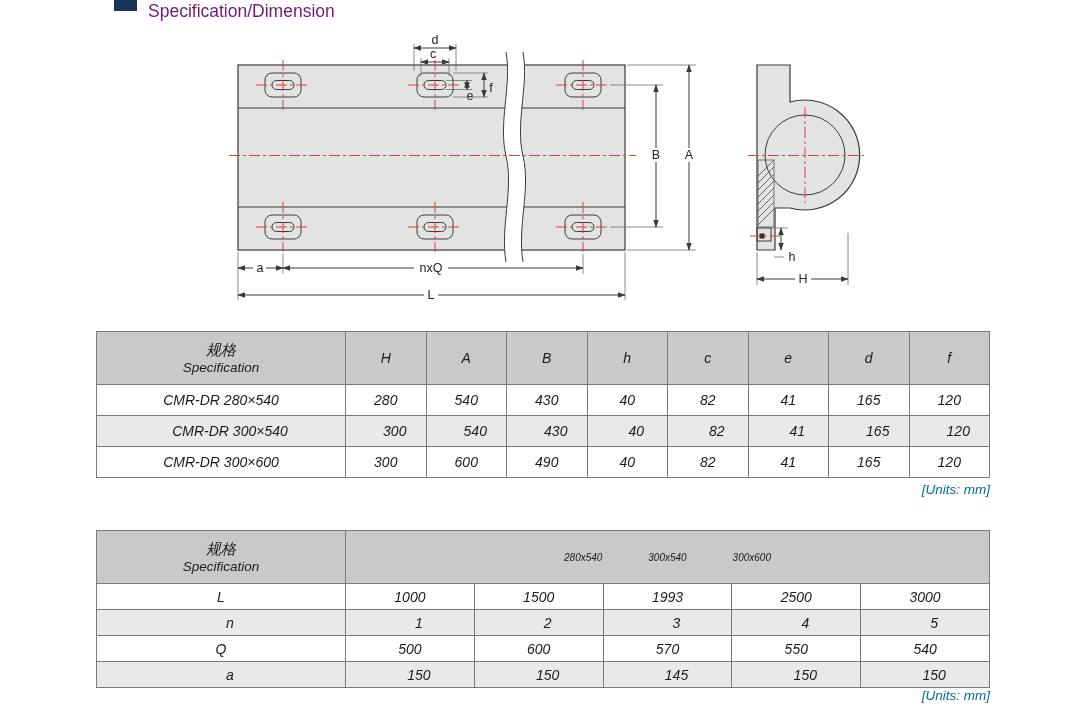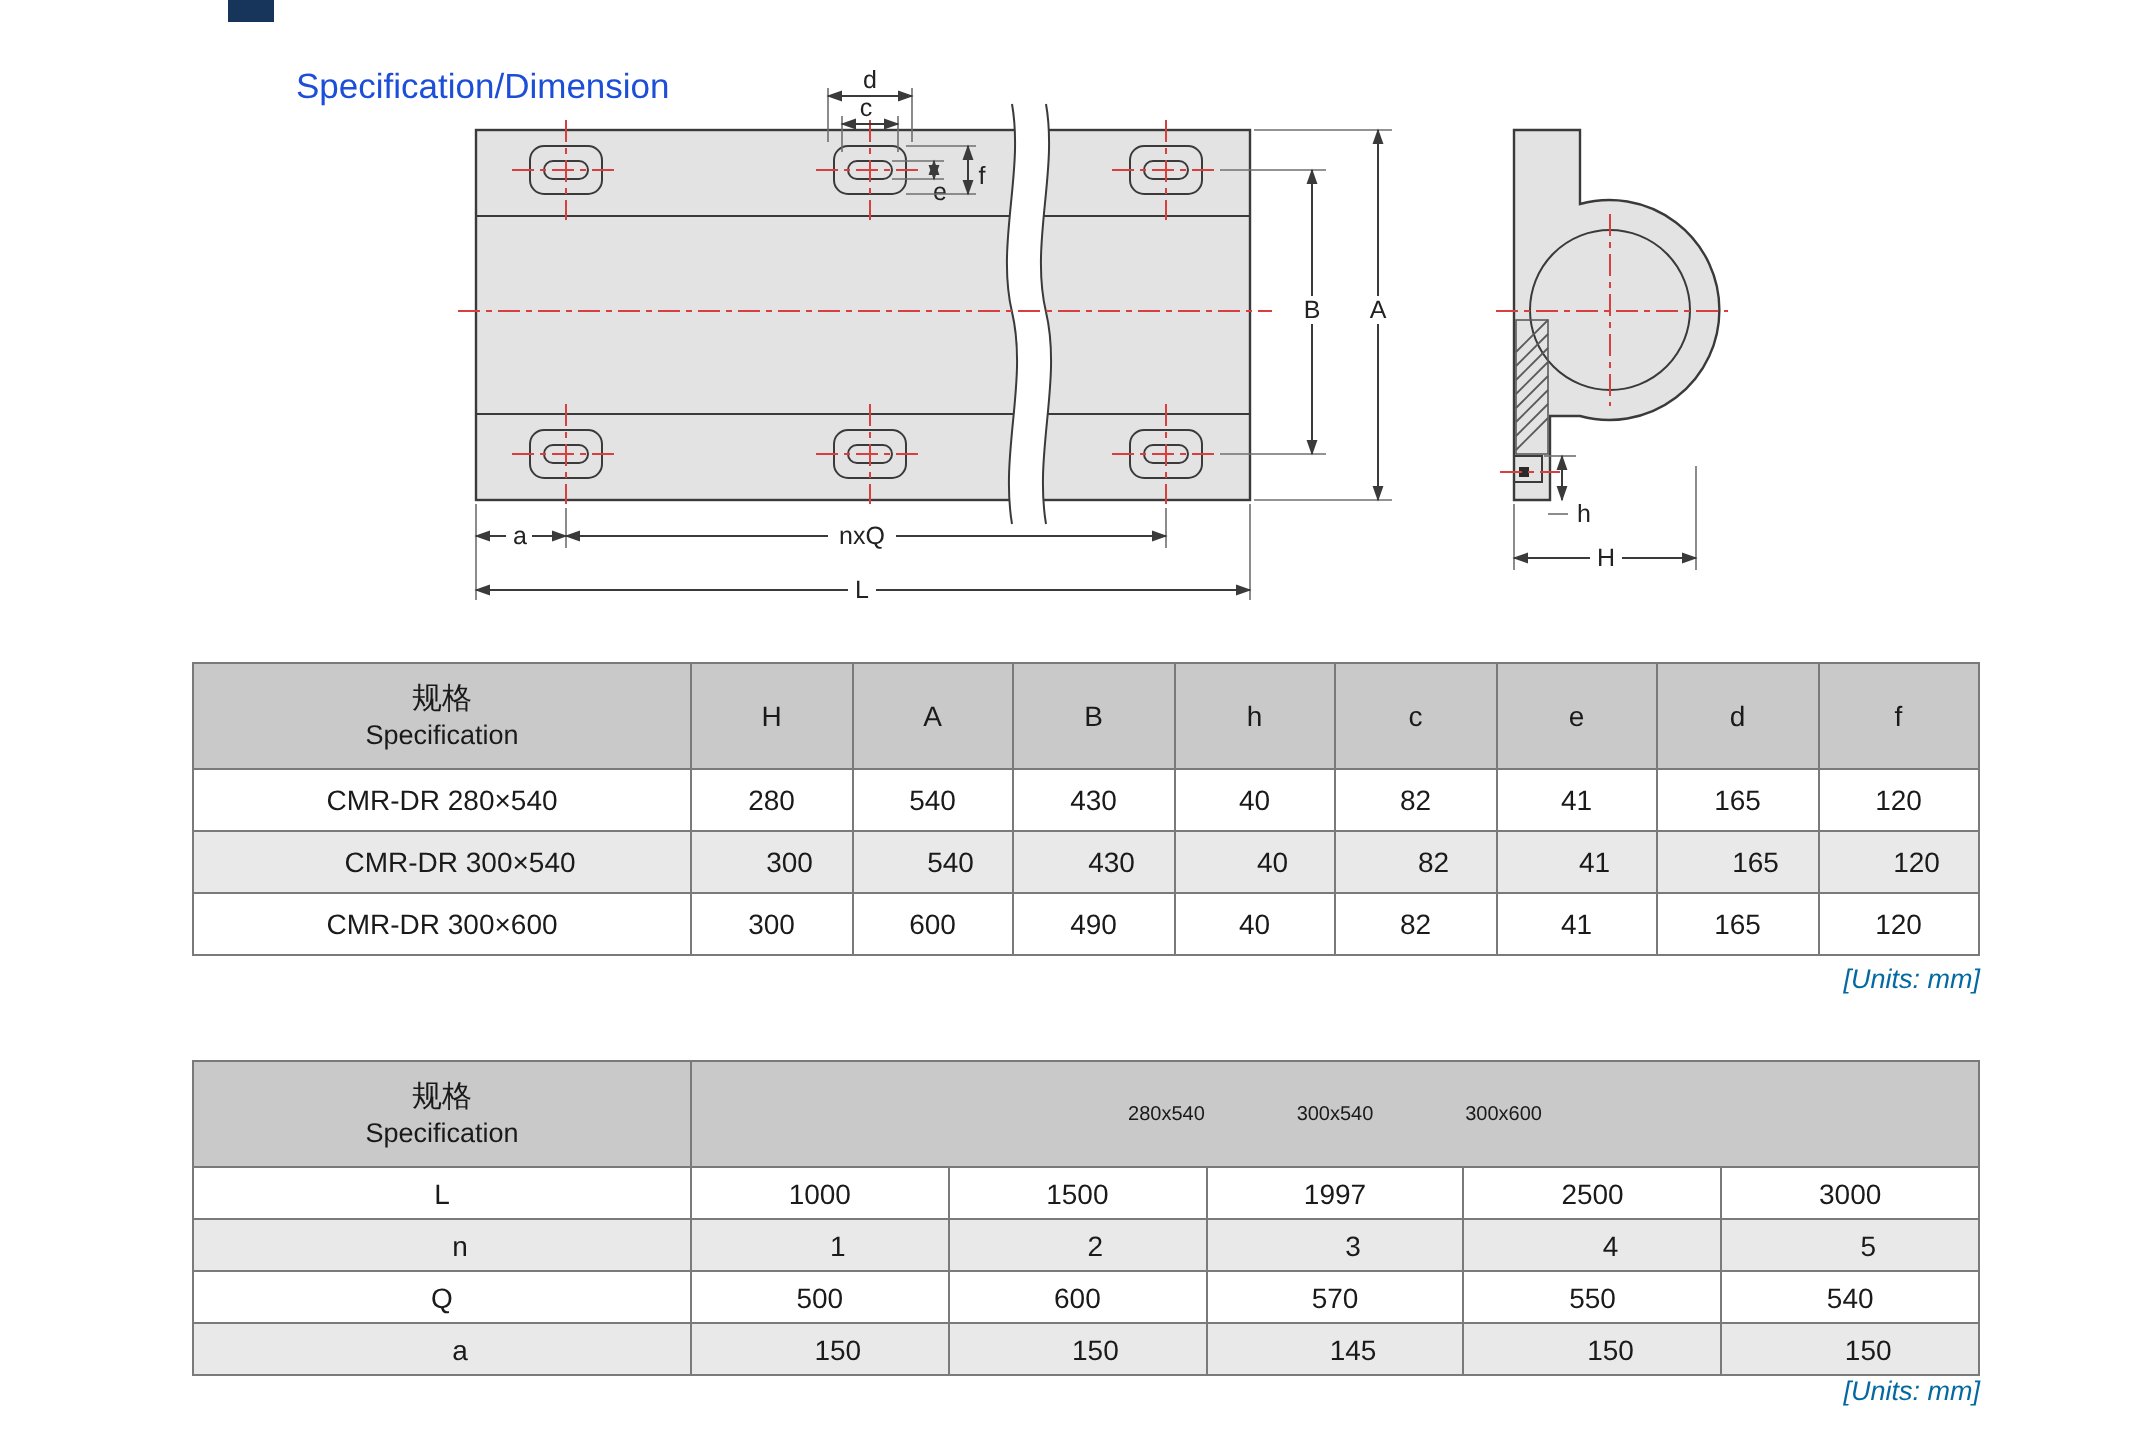--- a/index.html
+++ b/index.html
@@ -1,21 +1,21 @@
 <!DOCTYPE html>
 <html><head>
 <meta charset="utf-8">
 <style>
   html,body{margin:0;padding:0;background:#fff;}
   .page{position:relative;width:1073px;height:722px;background:#fff;overflow:hidden;
         font-family:"Liberation Sans",sans-serif;color:#1a1a1a;}
   .hdr-badge{position:absolute;left:114px;top:0;width:23px;height:11px;background:#17345a;}
-  .page-title{position:absolute;left:148px;top:0px;font-size:17.5px;color:#1d4ed8;line-height:22px;margin-top:32px;}
+  .page-title{position:absolute;left:148px;top:0px;font-size:17.5px;color:#701a75;line-height:22px;}
   .drawing{position:absolute;left:0;top:0;width:1073px;height:330px;}
-  .tbl-wrap{position:absolute;left:96px;width:894px;}
+  .tbl-wrap{position:absolute;left:96px;width:894px;font-style:italic;}
   .t1{top:331px;}
   .t2{top:530px;}
   table{border-collapse:collapse;width:894px;table-layout:fixed;}
   th,td{border:1px solid #7a7a7a;text-align:center;vertical-align:middle;
         font-size:14px;color:#1a1a1a;padding:0 2px;font-weight:normal;}
   thead th{background:#c9c9c9;height:52px;}
   .t1 tbody tr{height:31px;margin-left:48px;}
   .t2 tbody tr{height:26px;}
   tr.alt td{background:#e9e9e9;padding-left:20px;}
   .spec-cn{font-size:15px;line-height:19px;}
@@ -247,21 +247,21 @@
             <span class="size-item">300x540</span>
             <span class="size-item">300x600</span>
           </th>
         </tr>
       </thead>
       <tbody>
         <tr>
           <td>L</td>
           <td>1000</td>
           <td>1500</td>
-          <td>1997</td>
+          <td>1993</td>
           <td>2500</td>
           <td>3000</td>
         </tr>
         <tr class="alt">
           <td>n</td>
           <td>1</td>
           <td>2</td>
           <td>3</td>
           <td>4</td>
           <td>5</td>

